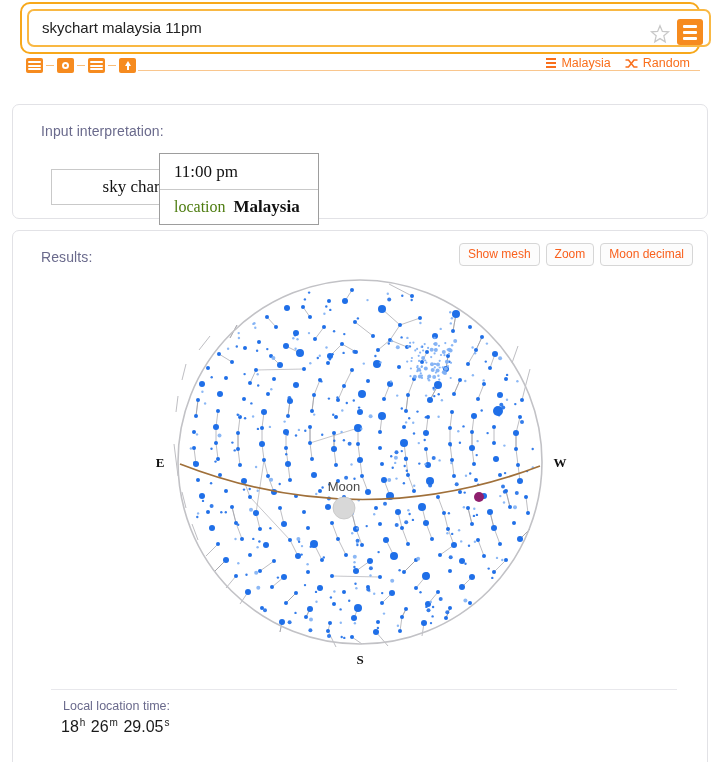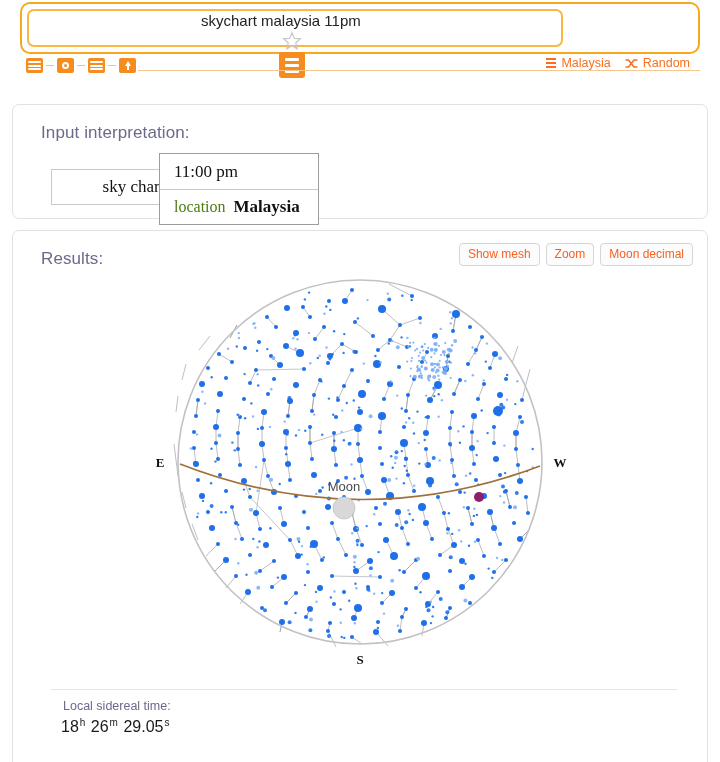--- a/index.html
+++ b/index.html
@@ -21,29 +21,28 @@
     height: 52px;
     border: 2px solid #f7a81b;
     border-radius: 10px;
     background: #ffffff;
     box-sizing: border-box;
   }
   .search-inner {
     position: absolute;
     left: 5px;
     top: 5px;
-    width: 536px;
+    width: 684px;
     height: 38px;
     border: 2px solid #f9b843;
     border-radius: 7px;
     background: #ffffff;
     box-sizing: border-box;
     display: flex;
-    align-items: center;
-    flex-direction: column;
+    align-items: flex-end;
   }
   .search-input {
     border: 0;
     outline: 0;
     background: transparent;
     font-family: "Liberation Sans", sans-serif;
     font-size: 15px;
     color: #222;
     padding-left: 13px;
     flex: 1;
@@ -202,21 +201,21 @@
     border-radius: 7px;
     box-sizing: border-box;
   }
   #panel-input { top: 104px; height: 115px; }
   #panel-results { top: 230px; height: 665px; }
 
   .panel-label {
     position: absolute;
     left: 28px;
     top: 18px;
-    font-size: 17px;
+    font-size: 14px;
     color: #6a6a8c;
     letter-spacing: .1px;
   }
 
   
   .ii-wrap {
     position: absolute;
     left: 38px;
     top: 42px;
   }
@@ -1246,19 +1245,19 @@
           <circle cx="349" cy="228" r="5" fill="#8e1f6d"></circle>
           <text x="230" y="-1" text-anchor="middle" font-family="&quot;Liberation Serif&quot;, serif" font-size="13" font-weight="bold" fill="#111">N</text>
           <text x="30" y="198" text-anchor="middle" font-family="&quot;Liberation Serif&quot;, serif" font-size="13" font-weight="bold" fill="#111">E</text>
           <text x="430" y="198" text-anchor="middle" font-family="&quot;Liberation Serif&quot;, serif" font-size="13" font-weight="bold" fill="#111">W</text>
           <text x="230" y="395" text-anchor="middle" font-family="&quot;Liberation Serif&quot;, serif" font-size="13" font-weight="bold" fill="#111">S</text>
         </g>
     </svg>
   </div>
 
   <div class="res-divider"></div>
-  <div class="lst-label">Local sidereal time:</div>
+  <div class="lst-label">Local location time:</div>
   <div class="lst-value">
     <span>18</span><sup>h</sup>
     <span>26</span><sup>m</sup>
     <span>29.05</span><sup>s</sup>
   </div>
 </div>
 
 </body></html>

